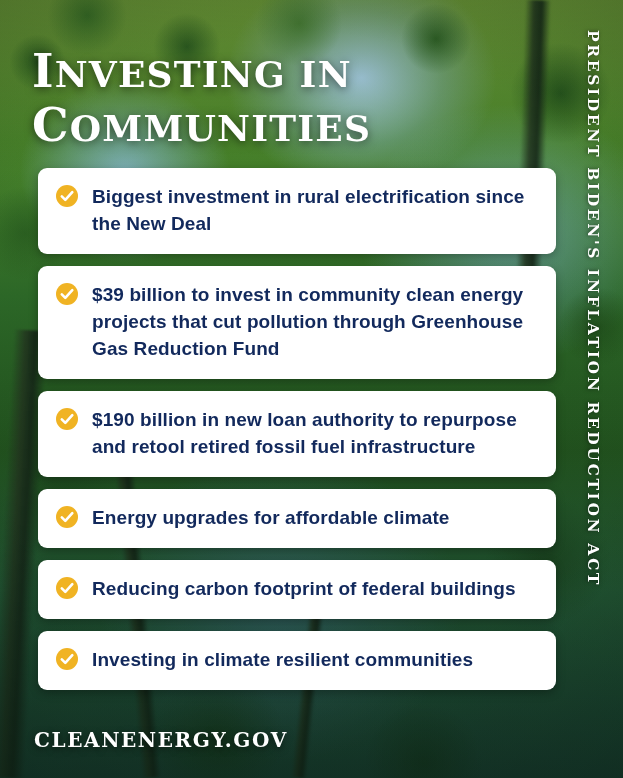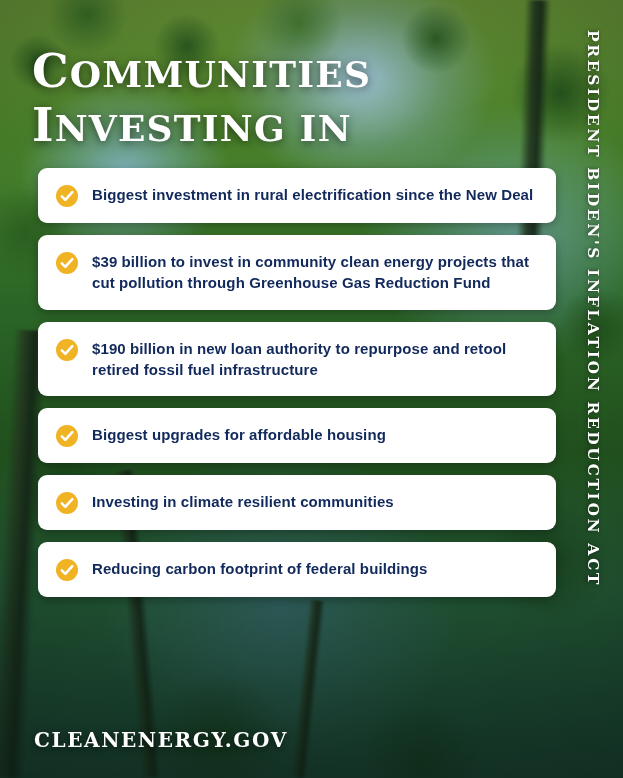--- a/index.html
+++ b/index.html
@@ -139,21 +139,21 @@
     width: 22px;
     height: 22px;
     margin-right: 14px;
     margin-top: 1px;
   }
   .check svg { display: block; }
   .card-text {
     color: #12295c;
     font-family: "Liberation Sans", sans-serif;
     font-weight: 700;
-    font-size: 15px;
+    font-size: 19px;
     line-height: 1.42;
     letter-spacing: 0.1px;
   }
 
   
   .footer {
     position: absolute;
     left: 34px;
     bottom: 26px;
     color: #ffffff;
@@ -172,22 +172,22 @@
 
   <div class="bg"></div>
   <div class="bg-leaves"></div>
   <div class="bg-trunk trunk-a"></div>
   <div class="bg-trunk trunk-b"></div>
   <div class="bg-trunk trunk-c"></div>
   <div class="bg-trunk trunk-d"></div>
   <div class="bg-vignette"></div>
 
   <div class="headline">
+    <span class="line">Investing in</span>
     <span class="line">Communities</span>
-    <span class="line">Investing in</span>
   </div>
 
   <div class="side-title">
     <span>President Biden's Inflation Reduction Act</span>
   </div>
 
   <div class="cards">
 
     <div class="card">
       <span class="check">
@@ -219,40 +219,40 @@
       <span class="card-text">$190 billion in new loan authority to repurpose and retool retired fossil fuel infrastructure</span>
     </div>
 
     <div class="card">
       <span class="check">
         <svg width="22" height="22" viewBox="0 0 22 22" aria-hidden="true">
           <circle cx="11" cy="11" r="11" fill="#f0b323"></circle>
           <path d="M5.8 11.3 L9.3 14.8 L16.3 7.2" fill="none" stroke="#ffffff" stroke-width="2.6" stroke-linecap="round" stroke-linejoin="round"></path>
         </svg>
       </span>
-      <span class="card-text">Biggest upgrades for affordable housing</span>
+      <span class="card-text">Energy upgrades for affordable climate</span>
+    </div>
+
+    <div class="card">
+      <span class="check">
+        <svg width="22" height="22" viewBox="0 0 22 22" aria-hidden="true">
+          <circle cx="11" cy="11" r="11" fill="#f0b323"></circle>
+          <path d="M5.8 11.3 L9.3 14.8 L16.3 7.2" fill="none" stroke="#ffffff" stroke-width="2.6" stroke-linecap="round" stroke-linejoin="round"></path>
+        </svg>
+      </span>
+      <span class="card-text">Reducing carbon footprint of federal buildings</span>
     </div>
 
     <div class="card">
       <span class="check">
         <svg width="22" height="22" viewBox="0 0 22 22" aria-hidden="true">
           <circle cx="11" cy="11" r="11" fill="#f0b323"></circle>
           <path d="M5.8 11.3 L9.3 14.8 L16.3 7.2" fill="none" stroke="#ffffff" stroke-width="2.6" stroke-linecap="round" stroke-linejoin="round"></path>
         </svg>
       </span>
       <span class="card-text">Investing in climate resilient communities</span>
     </div>
 
-    <div class="card">
-      <span class="check">
-        <svg width="22" height="22" viewBox="0 0 22 22" aria-hidden="true">
-          <circle cx="11" cy="11" r="11" fill="#f0b323"></circle>
-          <path d="M5.8 11.3 L9.3 14.8 L16.3 7.2" fill="none" stroke="#ffffff" stroke-width="2.6" stroke-linecap="round" stroke-linejoin="round"></path>
-        </svg>
-      </span>
-      <span class="card-text">Reducing carbon footprint of federal buildings</span>
-    </div>
-
   </div>
 
   <div class="footer">CleanEnergy.Gov</div>
 
 </div>
 
 </body></html>

